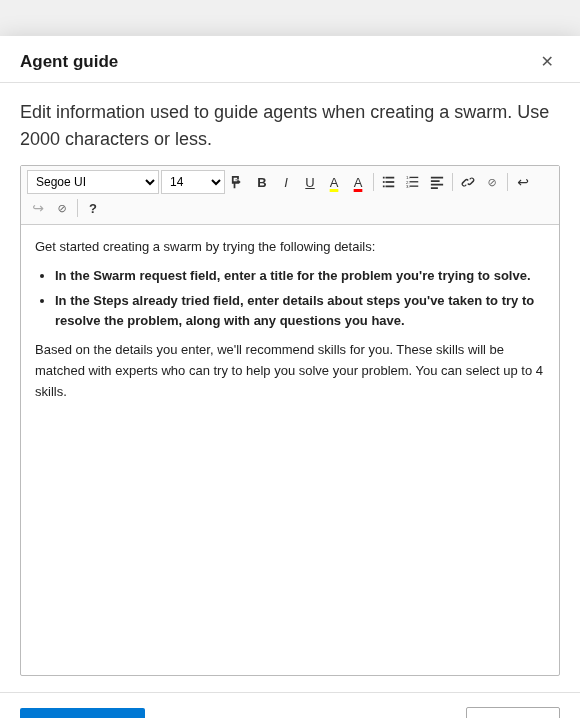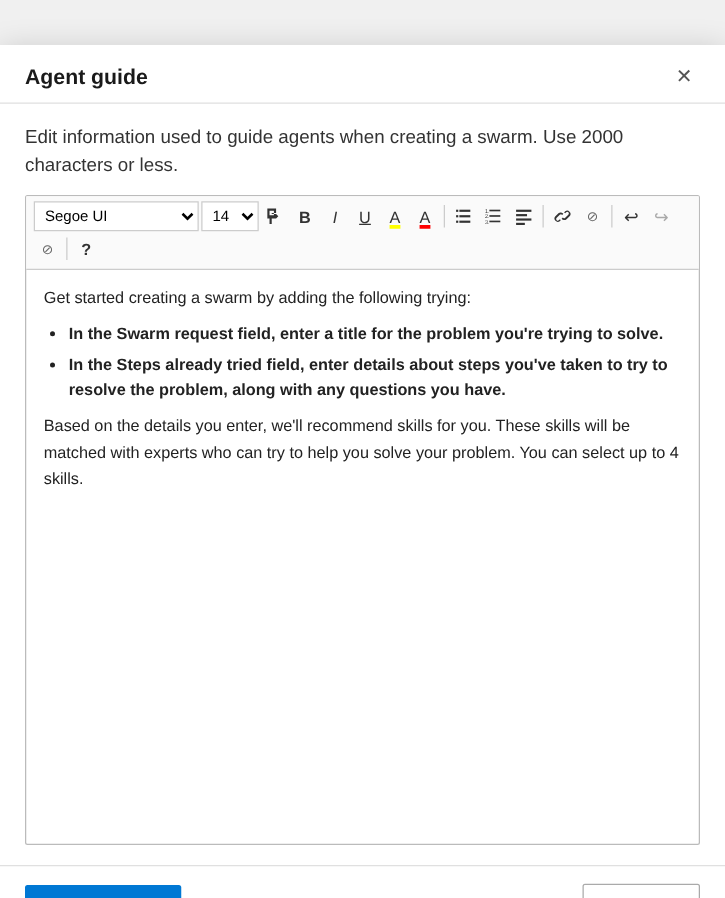--- a/index.html
+++ b/index.html
@@ -50,21 +50,21 @@
     }
 
     .dialog-body {
       flex: 1;
       padding: 16px 20px;
       display: flex;
       flex-direction: column;
     }
 
     .description-text {
-      font-size: 15px;
+      font-size: 18px;
       color: #333;
       margin-bottom: 12px;
       line-height: 1.5;
     }
 
     .editor-container {
       border: 1px solid #bbb;
       border-radius: 2px;
       display: flex;
       flex-direction: column;
@@ -91,21 +91,21 @@
       min-width: 80px;
     }
 
     .font-size-select {
       font-size: 12px;
       padding: 2px 4px;
       border: 1px solid #ccc;
       background: #fff;
       cursor: pointer;
       height: 24px;
-      width: 46px;
+      width: 64px;
     }
 
     .toolbar-divider {
       width: 1px;
       height: 18px;
       background: #ccc;
       margin: 0 2px;
     }
 
     .toolbar-btn {
@@ -301,21 +301,21 @@
         <button class="toolbar-btn" title="Undo" style="font-size:14px;">↩</button>
         <button class="toolbar-btn" title="Redo" style="font-size:14px; opacity:0.4;">↪</button>
         <button class="toolbar-btn" title="Clear Formatting" style="font-size:11px; color:#666;">⊘</button>
 
         <div class="toolbar-divider"></div>
 
         <button class="toolbar-btn" title="Help" style="font-size:13px; font-weight:bold;">?</button>
       </div>
 
       <div class="editor-content" contenteditable="true" style="">
-        <p>Get started creating a swarm by adding the following trying:</p>
+        <p>Get started creating a swarm by trying the following details:</p>
         <ul>
           <li>In the Swarm request field, enter a title for the problem you're trying to solve.</li>
           <li>In the Steps already tried field, enter details about steps you've taken to try to resolve the problem, along with any questions you have.</li>
         </ul>
         <p>Based on the details you enter, we'll recommend skills for you. These skills will be matched with experts who can try to help you solve your problem. You can select up to 4 skills.</p>
       </div>
 
     </div>
   </div>
 

